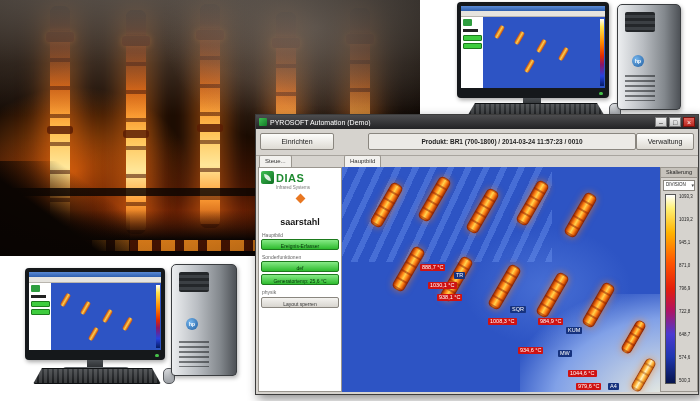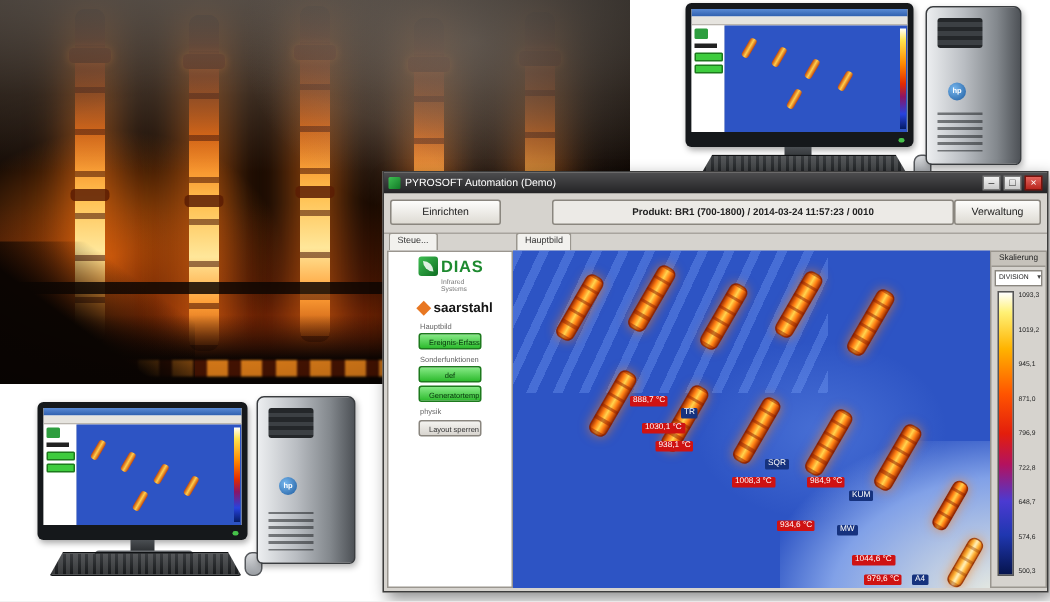--- a/index.html
+++ b/index.html
@@ -109,28 +109,28 @@
   .tbtn.product{left:112px;width:268px;background:#eceae6;font-weight:bold;font-size:6.5px;}
   .tbtn.admin{right:4px;width:58px;}
 
   .tabrow{position:absolute;left:0;top:40px;right:0;height:12px;}
   .tab{position:absolute;top:0;height:12px;background:#f2f1ee;border:1px solid #9a968f;border-bottom:none;
     border-radius:2px 2px 0 0;font-size:6px;line-height:11px;padding:0 5px;color:#333;box-sizing:border-box;}
   .tab.left{left:3px;}
   .tab.main{left:88px;}
 
   .sidebar{position:absolute;left:2px;top:52px;width:84px;bottom:2px;background:#fff;
-    border:1px solid #9a968f;box-sizing:border-box;padding:3px 20px;}
+    border:1px solid #9a968f;box-sizing:border-box;padding:3px 2px;}
   .dias-row{display:flex;gap:2px;align-items:center;}
   .dias-mark{width:13px;height:13px;background:linear-gradient(135deg,#3fbf53,#0f6e22);border-radius:2px;position:relative;flex:0 0 auto;}
   .dias-mark::after{content:"";position:absolute;left:3px;top:3px;width:7px;height:7px;
     border-radius:0 7px 0 7px;background:rgba(255,255,255,.85);}
   .dias-name{color:#1e8a30;font-weight:bold;font-size:11px;letter-spacing:.5px;}
   .dias-sub{font-size:4.5px;color:#777;margin:1px 0 5px 15px;}
-  .saar-row{display:flex;align-items:center;gap:3px;margin:2px 0 5px;}
+  .saar-row{display:flex;align-items:center;gap:15px;margin:2px 0 5px;flex-direction:column;}
   .saar-mark{width:7px;height:7px;background:#e87722;transform:rotate(45deg);flex:0 0 auto;}
   .saar-name{font-size:9px;font-weight:bold;color:#141414;}
   .side-label{font-size:5px;color:#666;margin:4px 1px 1px;}
   .side-btn{display:block;width:100%;height:11px;border:1px solid #1d7a1d;border-radius:2px;
     background:linear-gradient(#86ea86,#2ebb2e);font-size:5px;line-height:10px;text-align:center;
     color:#05330a;margin-bottom:2px;box-sizing:border-box;white-space:nowrap;overflow:hidden;}
   .side-btn.gray{background:linear-gradient(#f4f3f0,#d8d5cf);border-color:#8a867f;color:#333;margin-top:2px;}
 
   .thermal{position:absolute;left:86px;top:52px;width:318px;bottom:2px;background:#2d54c4;overflow:hidden;}
   .th-streaks{position:absolute;left:0;top:0;width:210px;height:95px;opacity:.6;

